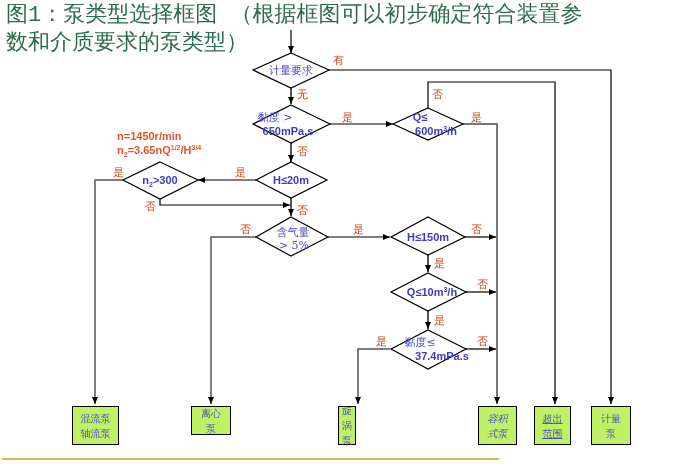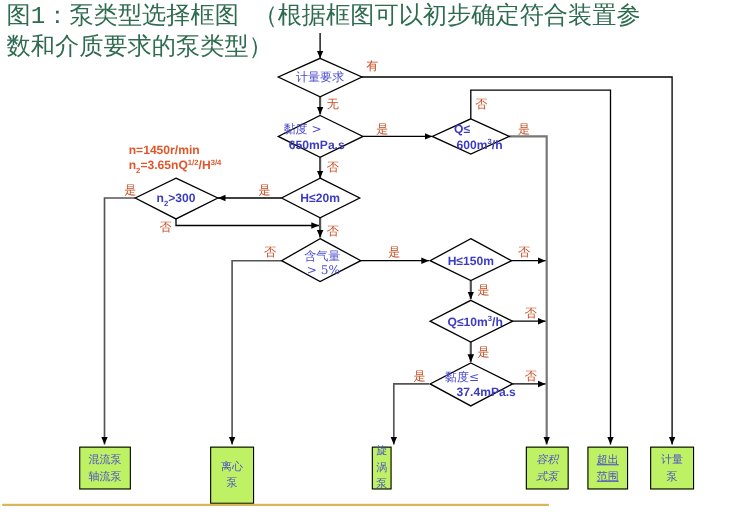--- a/index.html
+++ b/index.html
@@ -121,21 +121,21 @@
   <text class="lbl" x="471" y="233">否</text>
   <text class="lbl" x="434" y="267">是</text>
   <text class="lbl" x="477" y="288">否</text>
   <text class="lbl" x="434" y="324">是</text>
   <text class="lbl" x="376" y="345">是</text>
   <text class="lbl" x="477" y="345">否</text>
 </svg>
 
 <div class="box" style="left:72px; top:406px; width:47px; height:39px;">混流泵
 轴流泵</div>
-<div class="box" style="left:191px; top:406px; width:40px; height:52px;">离心
+<div class="box" style="left:191px; top:406px; width:40px; height:29px;">离心
 泵</div>
 <div class="box" style="left:338px; top:406px; width:18px; height:39px;">旋涡
 泵</div>
 <div class="box" style="left:478px; top:406px; width:39px; height:39px;font-style:italic;">容积
 式泵</div>
 <div class="box" style="left:534px; top:406px; width:37px; height:39px;text-decoration:underline;">超出
 范围</div>
 <div class="box" style="left:591px; top:406px; width:40px; height:39px;">计量
 泵</div>
 

